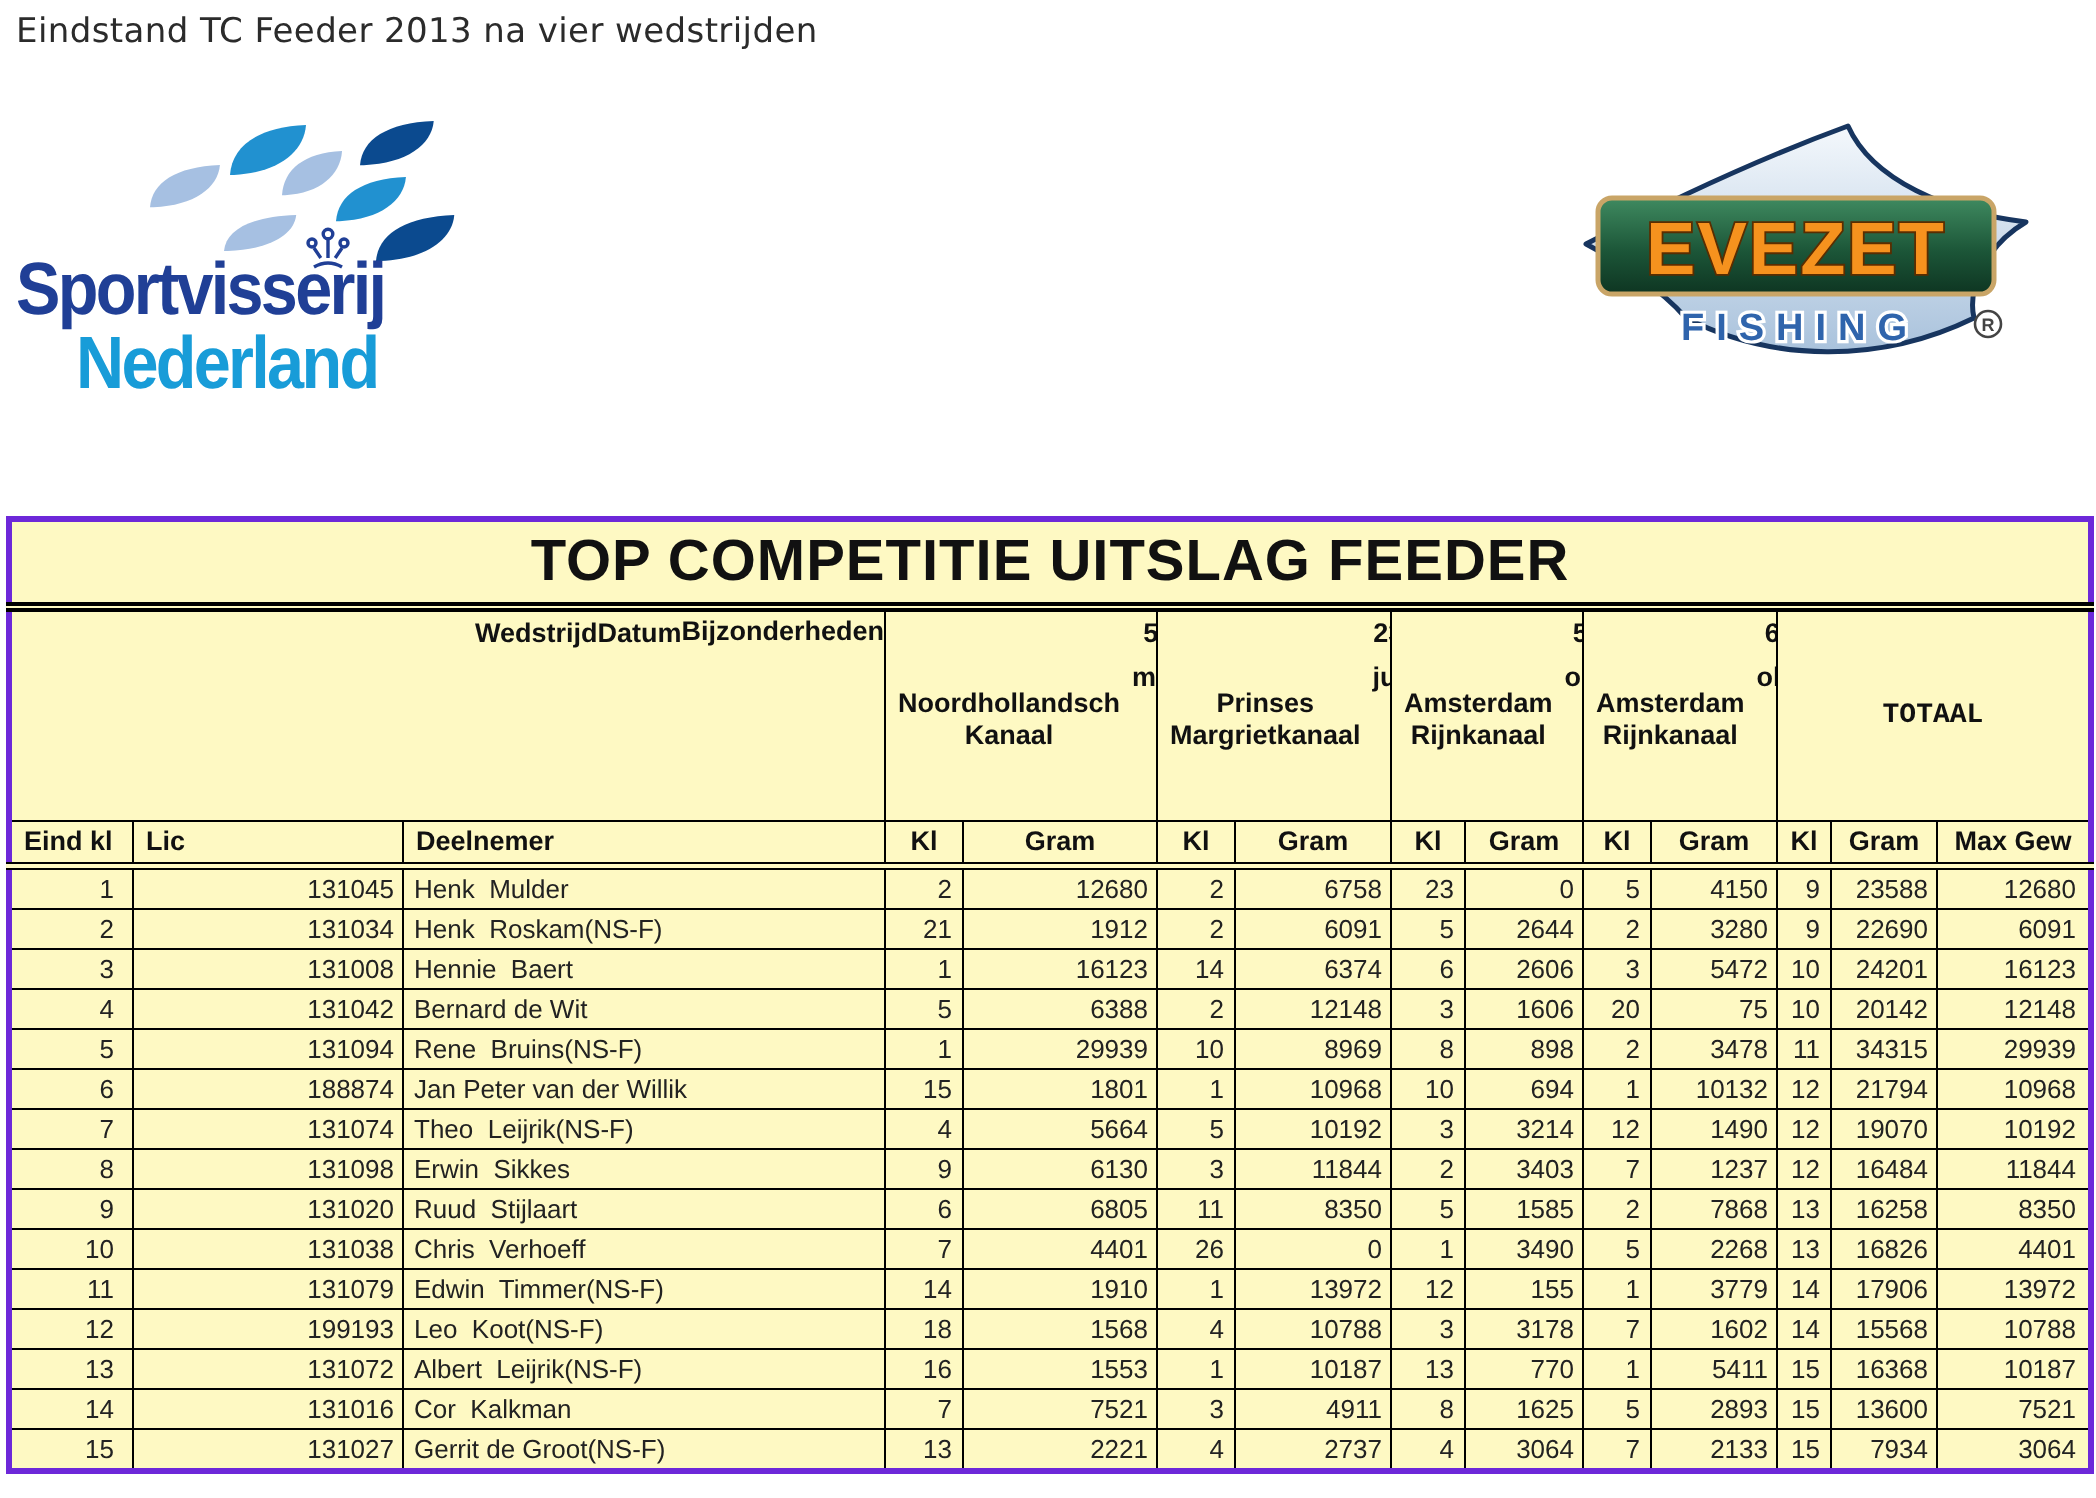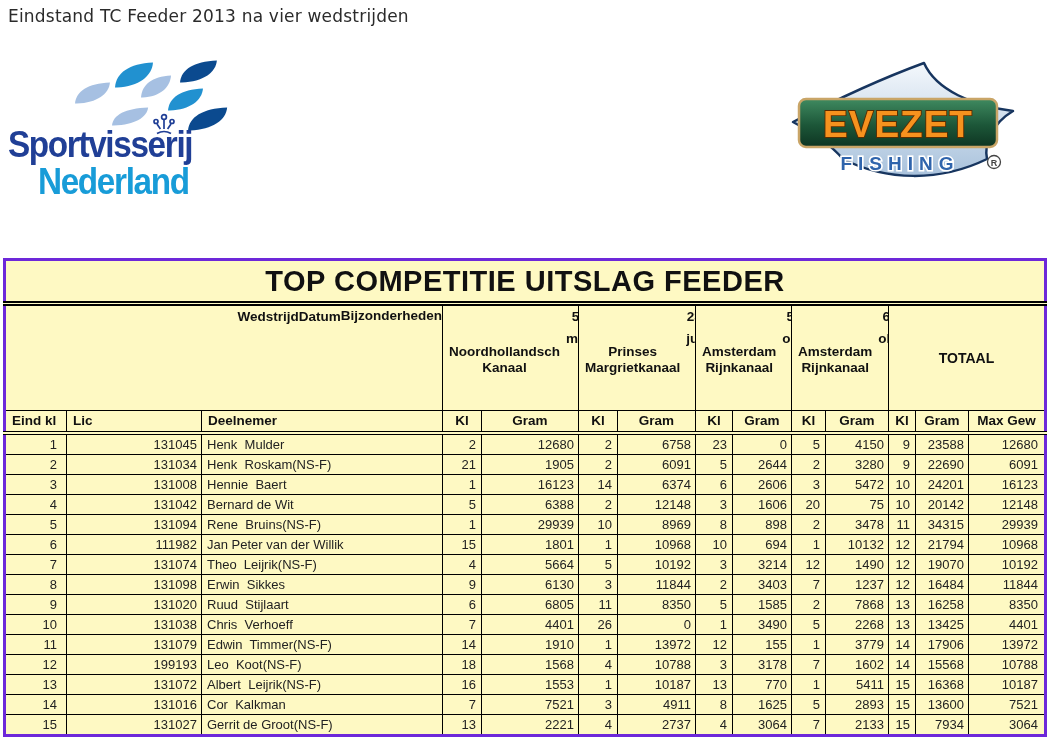--- a/index.html
+++ b/index.html
@@ -48,21 +48,21 @@
   }
   .venues-row th:first-child { border-left:none; }
   .hdr-flex { display:flex; flex-direction:row; height:104px; }
   .meta-cell .hdr-flex { padding-left:68px; text-align:left;justify-content:flex-end; }
   .meta-spacer { flex:1; }
   .meta-line { height:22px; line-height:22px; }
   .meta-line:last-child { height:21px; line-height:20px; }
   .venue-name { flex:1; display:flex; align-items:center; justify-content:center; text-align:center; padding:4px 6px 0 6px; line-height:16px; }
   .venue-date { height:22px; line-height:22px; text-align:center; }
   .venue-dash { height:20px; line-height:17px; text-align:center; }
-  .totaal-cell .hdr-flex { align-items:center; justify-content:center; }
+  .totaal-cell .hdr-flex { align-items:center; justify-content:center;font-family:Liberation Mono, monospace; }
   .totaal-label { flex:1; display:flex; align-items:center; justify-content:center; font-size:14px; }
 
   .cols-row th {
     height:21px; line-height:20px; font-size:13.5px; font-weight:bold; color:#111;
     border:1px solid #000; border-bottom:4px double #000; text-align:center;
   }
   .cols-row th.al { text-align:left; padding-left:6px; }
 
   tbody td {
     height:19px; line-height:19px; font-size:13px; color:#222;
@@ -226,21 +226,21 @@
     <td class="c-kl">9</td>
     <td class="c-gram">23588</td>
     <td class="c-max">12680</td>
   </tr>
 
   <tr>
     <td class="c-eind">2</td>
     <td class="c-lic">131034</td>
     <td class="c-name">Henk  Roskam(NS-F)</td>
     <td class="c-kl">21</td>
-    <td class="c-gram">1905</td>
+    <td class="c-gram">1912</td>
     <td class="c-kl">2</td>
     <td class="c-gram">6091</td>
     <td class="c-kl">5</td>
     <td class="c-gram">2644</td>
     <td class="c-kl">2</td>
     <td class="c-gram">3280</td>
     <td class="c-kl">9</td>
     <td class="c-gram">22690</td>
     <td class="c-max">6091</td>
   </tr>
@@ -291,21 +291,21 @@
     <td class="c-gram">898</td>
     <td class="c-kl">2</td>
     <td class="c-gram">3478</td>
     <td class="c-kl">11</td>
     <td class="c-gram">34315</td>
     <td class="c-max">29939</td>
   </tr>
 
   <tr>
     <td class="c-eind">6</td>
-    <td class="c-lic">111982</td>
+    <td class="c-lic">188874</td>
     <td class="c-name">Jan Peter van der Willik</td>
     <td class="c-kl">15</td>
     <td class="c-gram">1801</td>
     <td class="c-kl">1</td>
     <td class="c-gram">10968</td>
     <td class="c-kl">10</td>
     <td class="c-gram">694</td>
     <td class="c-kl">1</td>
     <td class="c-gram">10132</td>
     <td class="c-kl">12</td>
@@ -370,21 +370,21 @@
     <td class="c-name">Chris  Verhoeff</td>
     <td class="c-kl">7</td>
     <td class="c-gram">4401</td>
     <td class="c-kl">26</td>
     <td class="c-gram">0</td>
     <td class="c-kl">1</td>
     <td class="c-gram">3490</td>
     <td class="c-kl">5</td>
     <td class="c-gram">2268</td>
     <td class="c-kl">13</td>
-    <td class="c-gram">13425</td>
+    <td class="c-gram">16826</td>
     <td class="c-max">4401</td>
   </tr>
 
   <tr>
     <td class="c-eind">11</td>
     <td class="c-lic">131079</td>
     <td class="c-name">Edwin  Timmer(NS-F)</td>
     <td class="c-kl">14</td>
     <td class="c-gram">1910</td>
     <td class="c-kl">1</td>

